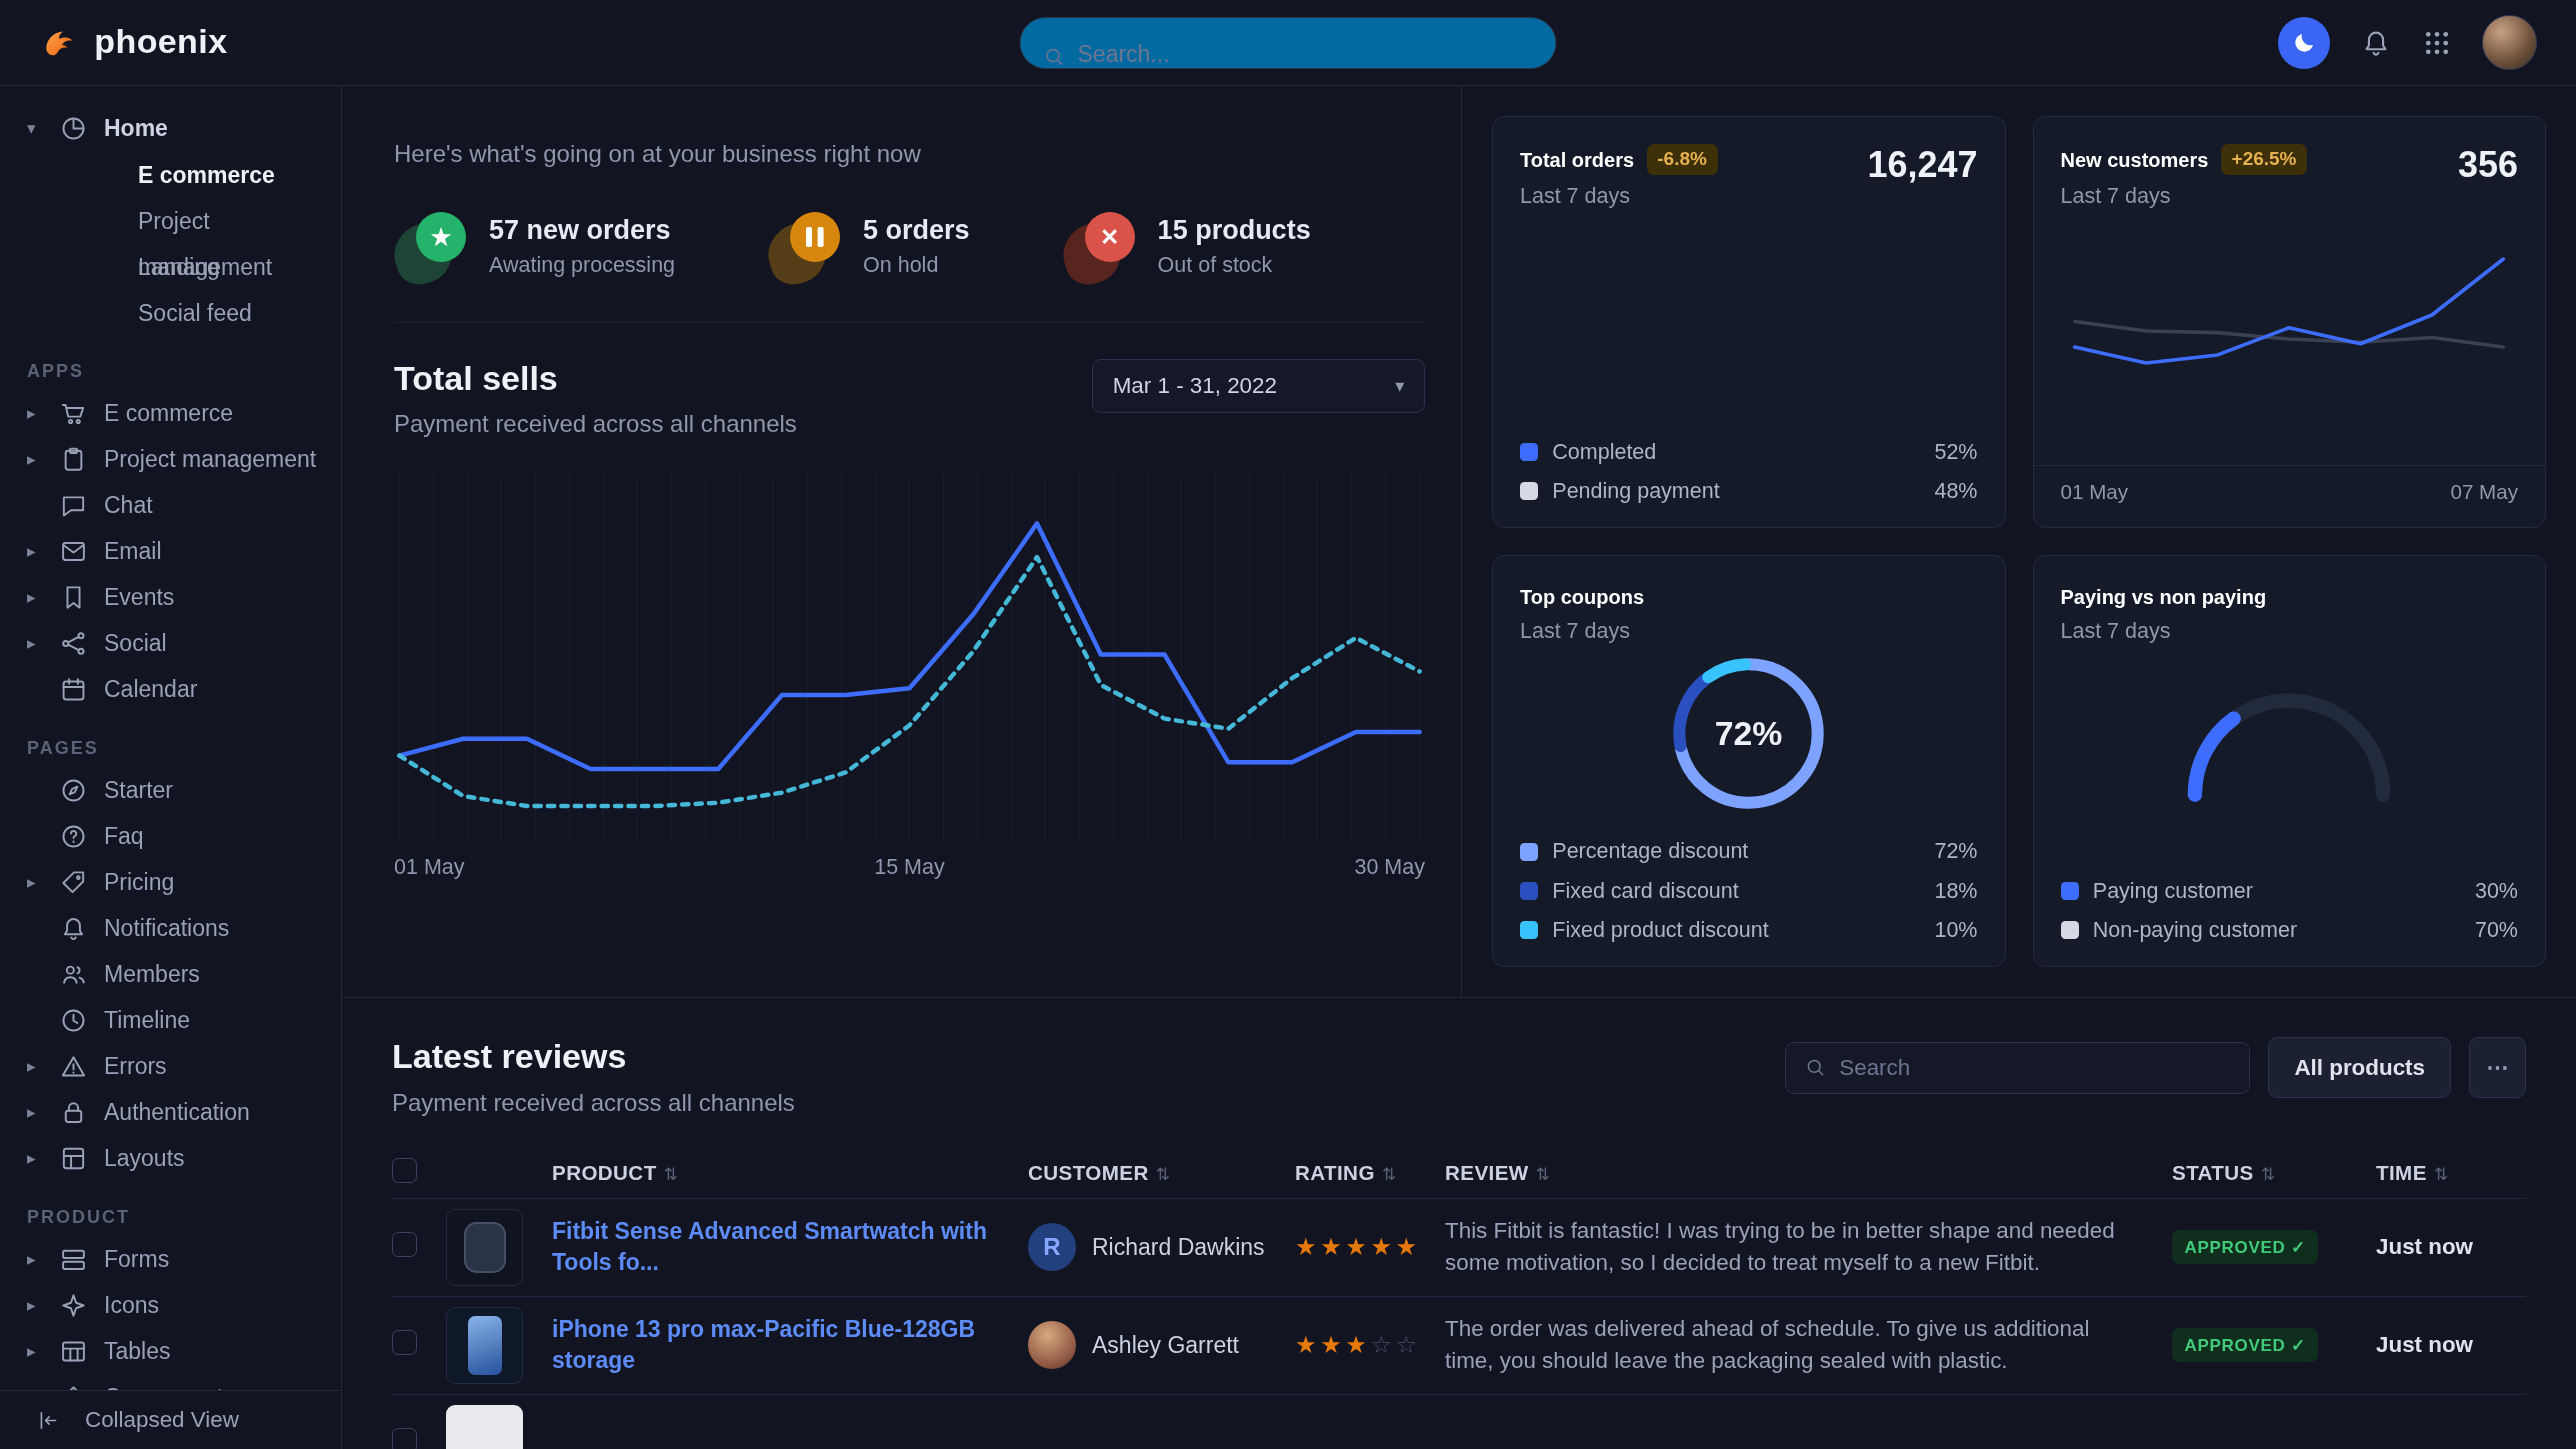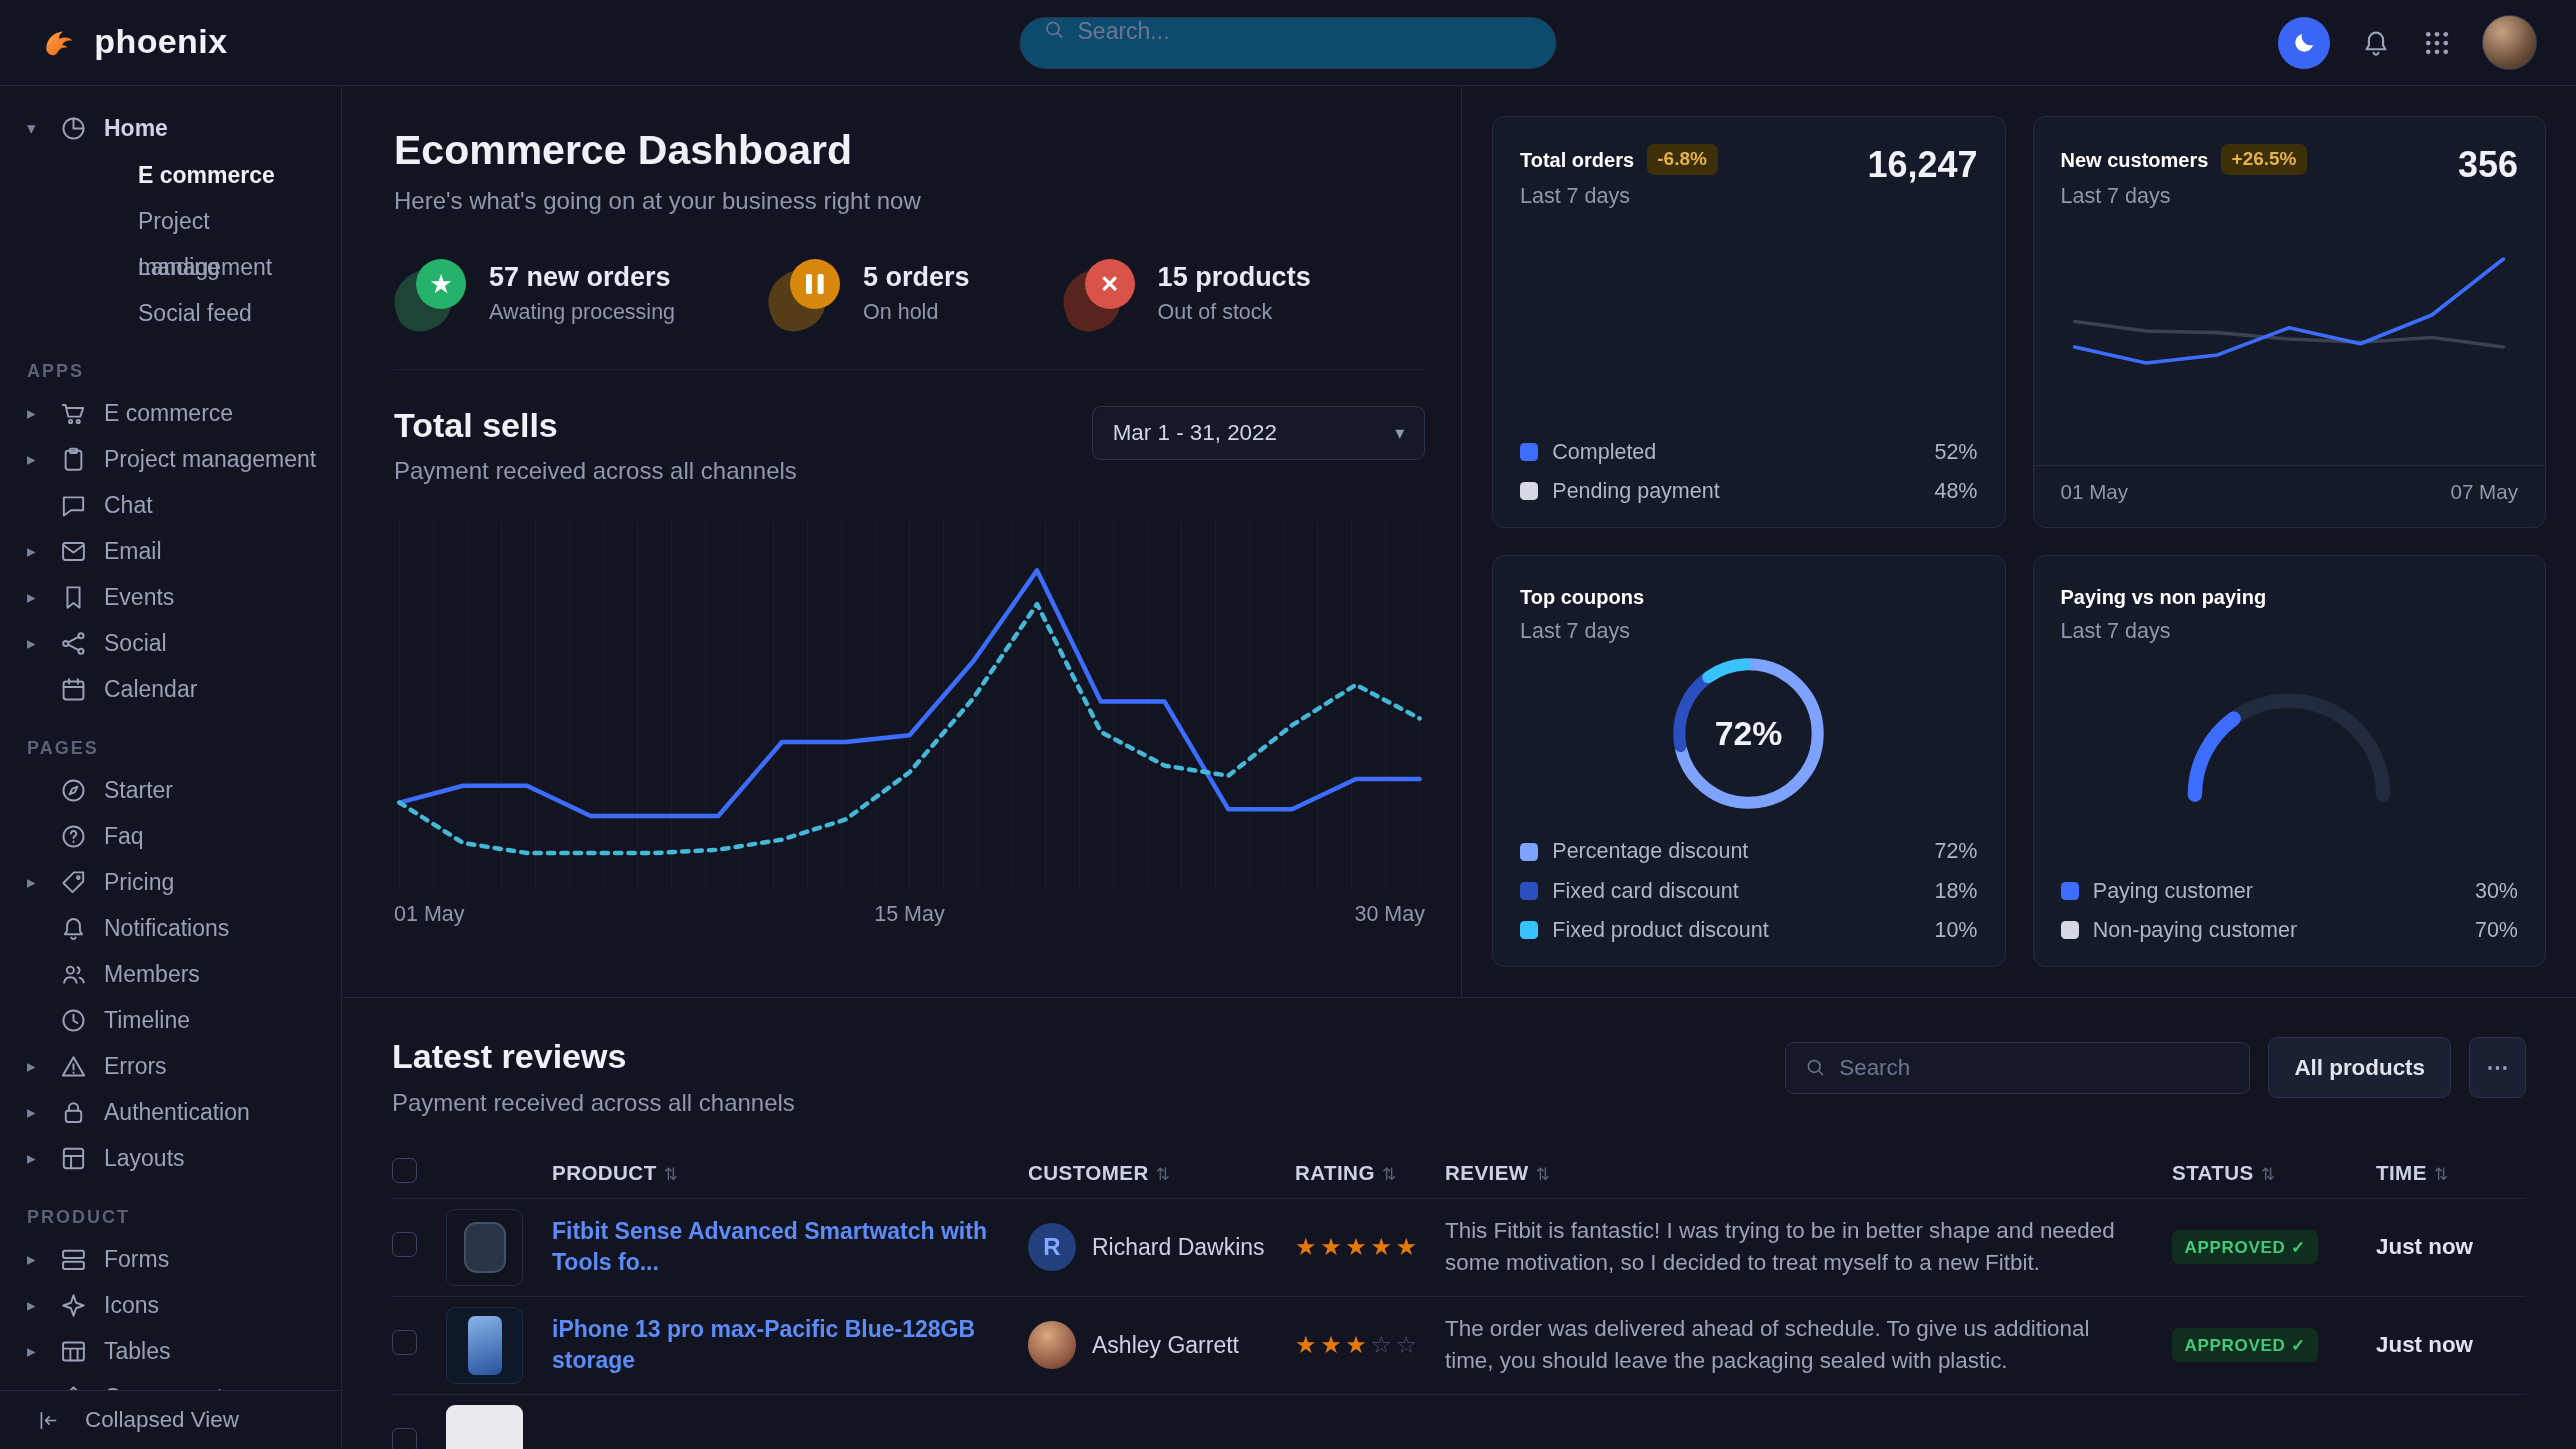--- a/index.html
+++ b/index.html
@@ -7,22 +7,22 @@
   body{width:2576px;height:1449px;overflow:hidden;position:relative;background:#121521;
        color:#9aa2b8;font-family:"Liberation Sans",sans-serif;font-size:23px}
   svg{display:block}
 
   
   .topbar{position:absolute;top:0;left:0;width:2576px;height:86px;display:flex;align-items:center;
           padding:0 39px;border-bottom:0.9px solid #222939;background:#121521;z-index:9}
   .brand{display:flex;align-items:flex-start;gap:14.3px;cursor:pointer}
   .brand-name{font-size:34px;font-weight:700;color:#eef1f6;letter-spacing:0.4px}
   .searchbox{position:absolute;left:50%;transform:translateX(-50%);width:537px;height:52px;
-             border:0.9px solid #2b3349;border-radius:26px;display:flex;align-items:flex-start;
-             padding:0 21.5px;gap:12.5px;color:#6d7690;background:#0c4a6e}
+             border:0.9px solid #2b3349;border-radius:26px;display:flex;align-items:flex-end;
+             padding:0 21.5px;gap:12.5px;color:#6d7690;background:#0369a1}
   .searchbox input{background:transparent;border:none;outline:none;color:#cfd4e2;font-size:23px;width:100%;font-family:inherit}
   .searchbox input::placeholder{color:#6d7690}
   .topbar-right{margin-left:auto;display:flex;align-items:center;gap:30px}
   .icon-btn{background:none;border:none;color:#9aa2b8;cursor:pointer;display:flex;align-items:center}
   .theme-toggle{width:52px;height:52px;border-radius:50%;background:#3b66f5;color:#fff;
                 display:flex;align-items:center;justify-content:center;border:none;cursor:pointer}
   .avatar-top{width:55px;height:55px;border-radius:50%;cursor:pointer;border:0.9px solid #39415a;
               background:radial-gradient(circle at 35% 30%,#c9a184,#6b4f3a 60%,#34281e)}
 
   
@@ -368,21 +368,20 @@
           <path d="M5.2 4.6v14.8M18.8 12H9.2M12.6 8.6L9.2 12l3.4 3.4"></path>
         </svg>
       </span>
     <span>Collapsed View</span>
   </div>
 </aside>
 
 <main class="main">
   <section class="top-section">
     <div class="left-col">
-      <h1>Ecommerce Dashboard</h1>
       <p class="subtitle">Here's what's going on at your business right now</p>
 
       <div class="stats" id="stats-row">
     <div class="stat success">
       <span class="stat-blob">
         <span class="blob"></span>
               <span class="core">★</span>
             </span>
       <span>
               <div class="stat-title">57 new orders</div>

